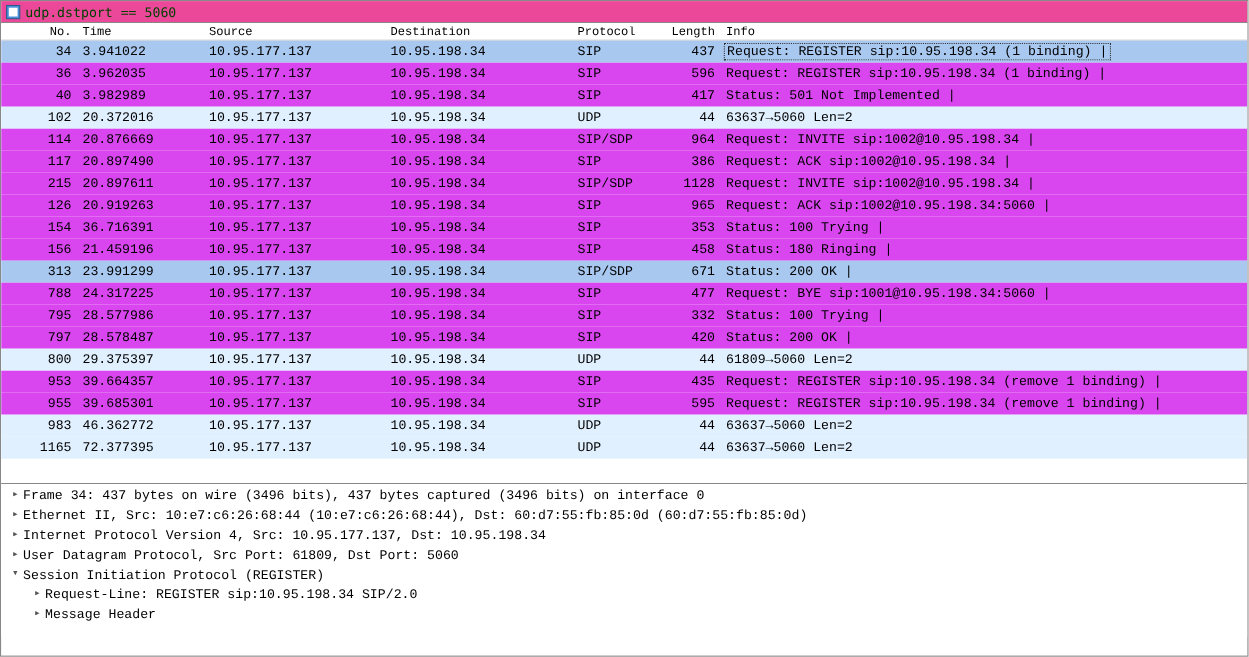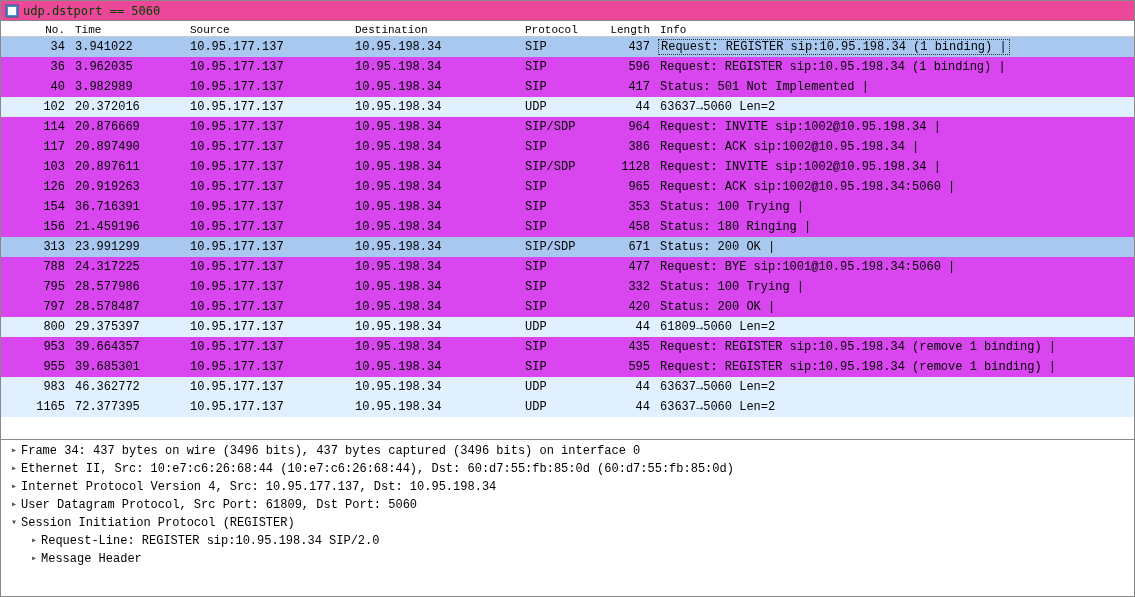--- a/index.html
+++ b/index.html
@@ -176,21 +176,21 @@
       <div class="row bg-sip">
         <div class="col col-no">117</div>
         <div class="col col-time">20.897490</div>
         <div class="col col-source">10.95.177.137</div>
         <div class="col col-dest">10.95.198.34</div>
         <div class="col col-proto">SIP</div>
         <div class="col col-len">386</div>
         <div class="col col-info">Request: ACK sip:1002@10.95.198.34 |</div>
       </div>
       <div class="row bg-sip">
-        <div class="col col-no">103</div>
+        <div class="col col-no">215</div>
         <div class="col col-time">20.897611</div>
         <div class="col col-source">10.95.177.137</div>
         <div class="col col-dest">10.95.198.34</div>
         <div class="col col-proto">SIP/SDP</div>
         <div class="col col-len">1128</div>
         <div class="col col-info">Request: INVITE sip:1002@10.95.198.34 |</div>
       </div>
       <div class="row bg-sip">
         <div class="col col-no">126</div>
         <div class="col col-time">20.919263</div>

